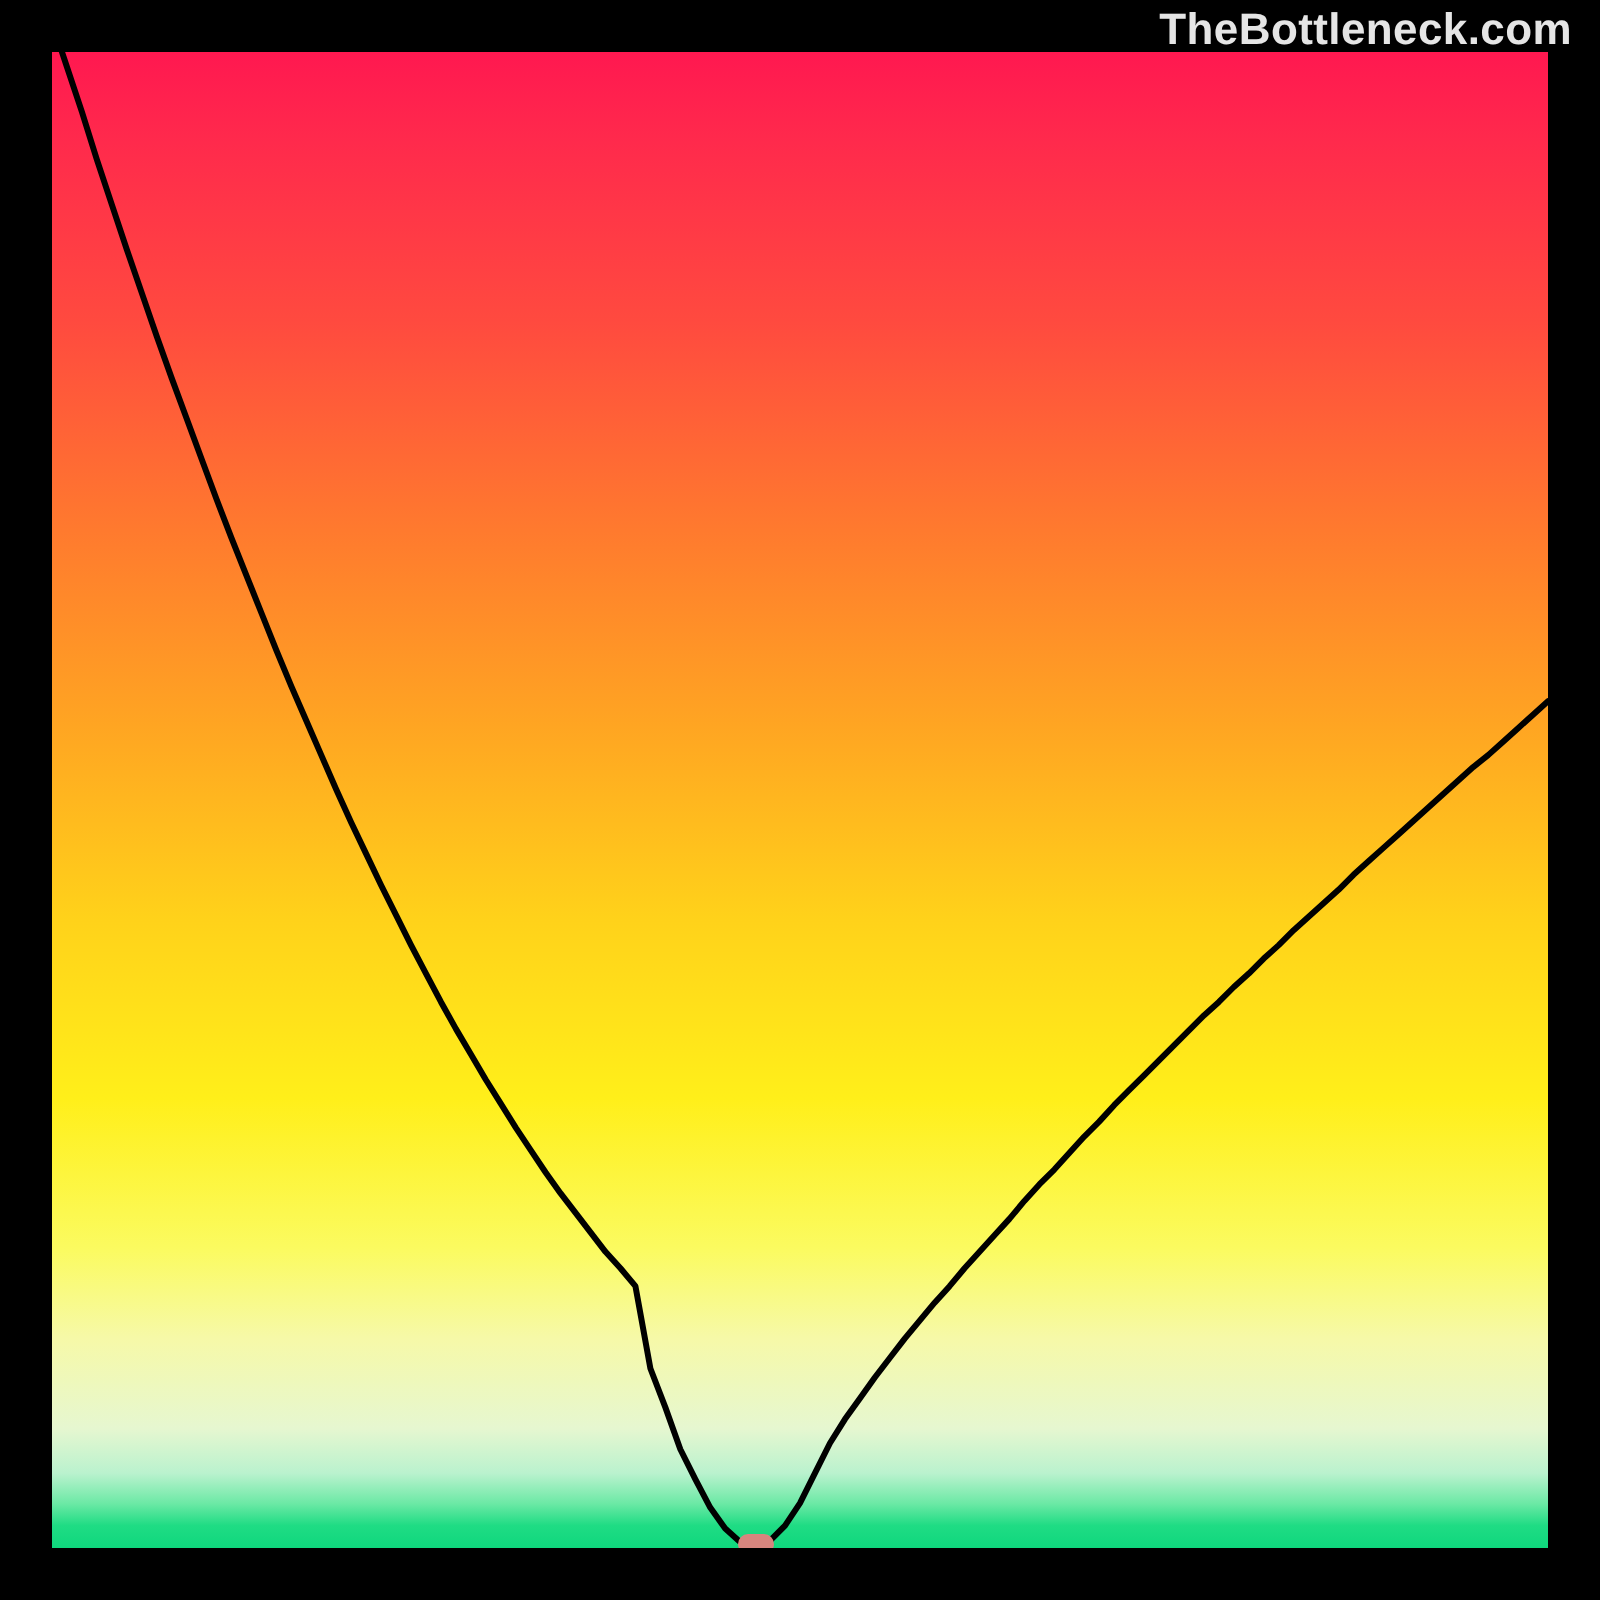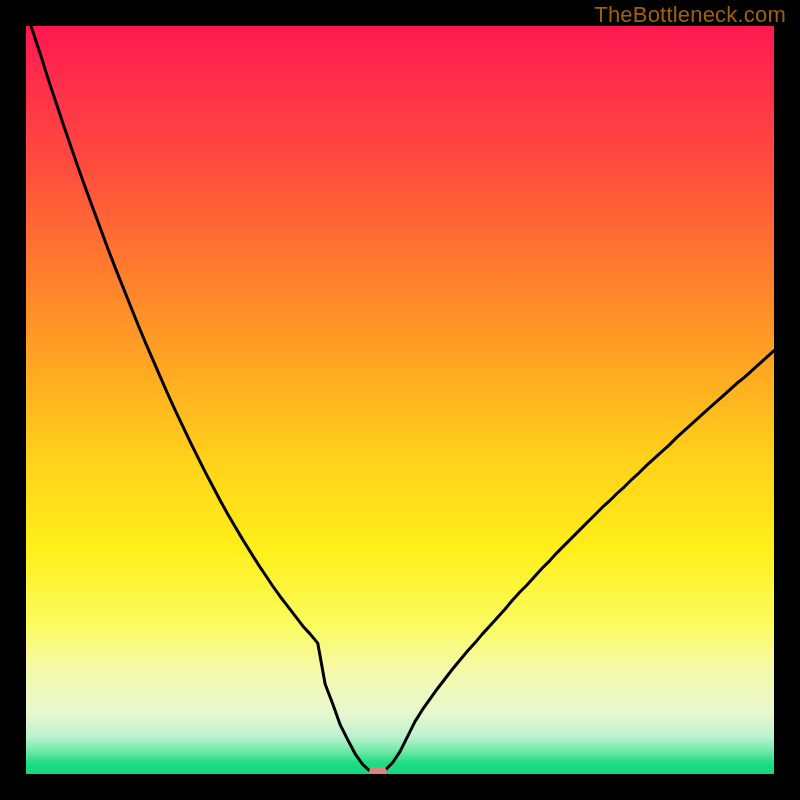--- a/index.html
+++ b/index.html
@@ -62,24 +62,24 @@
     width: 18px;
     height: 10px;
     border-radius: 5px;
     background: #d7857e;
     transform: translate(-50%, -50%);
   }
   .watermark {
     position: absolute;
     top: 2px;
     right: 14px;
-    color: #a16207;
+    color: #e5e5e5;
     font-family: Arial, Helvetica, sans-serif;
     font-size: 22px;
-    font-weight: 400;
+    font-weight: 700;
     letter-spacing: 0.2px;
   }
 </style>
 </head>
 <body>
 
 <div class="frame">
   <div class="watermark">TheBottleneck.com</div>
   <div class="plot-area">
     <div class="gradient"></div>

